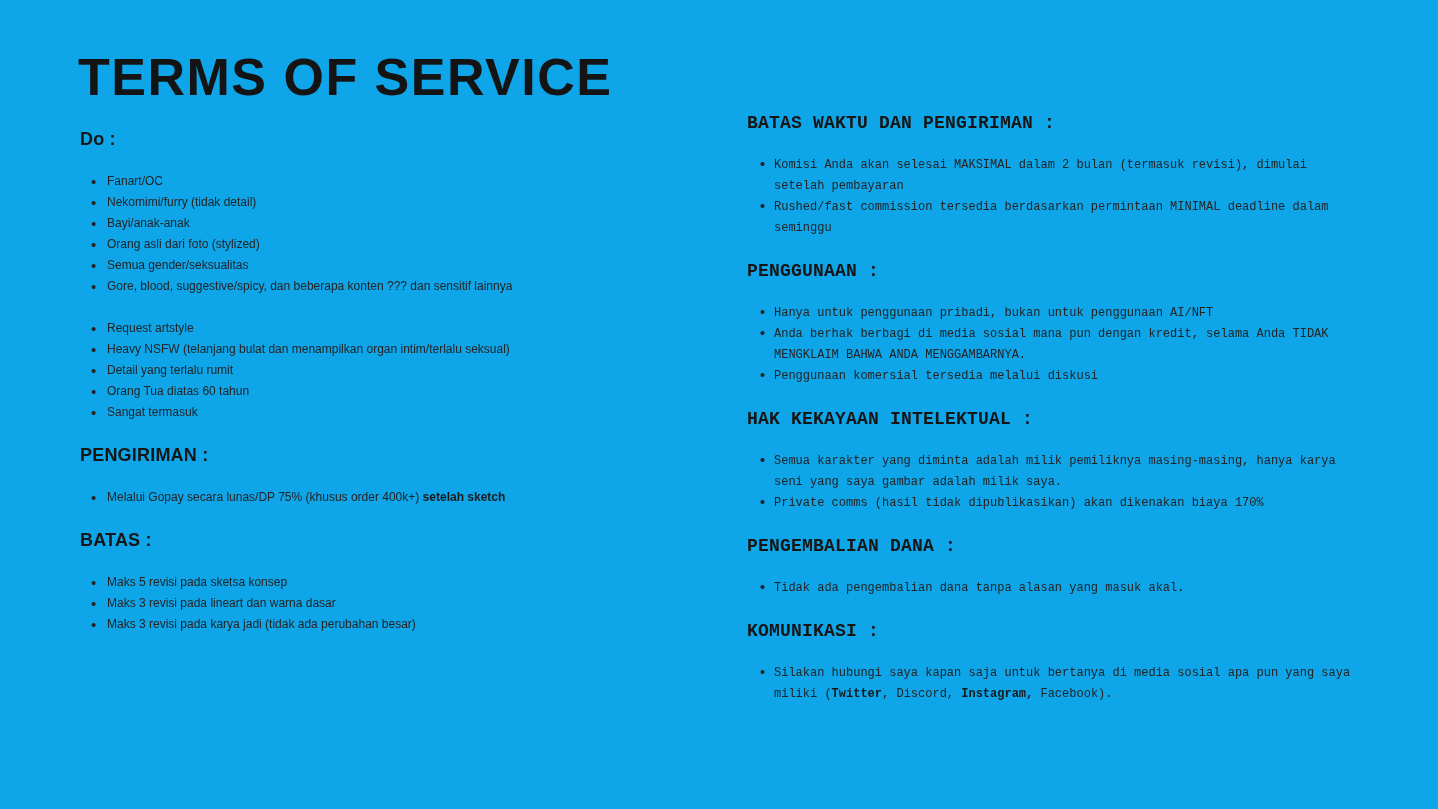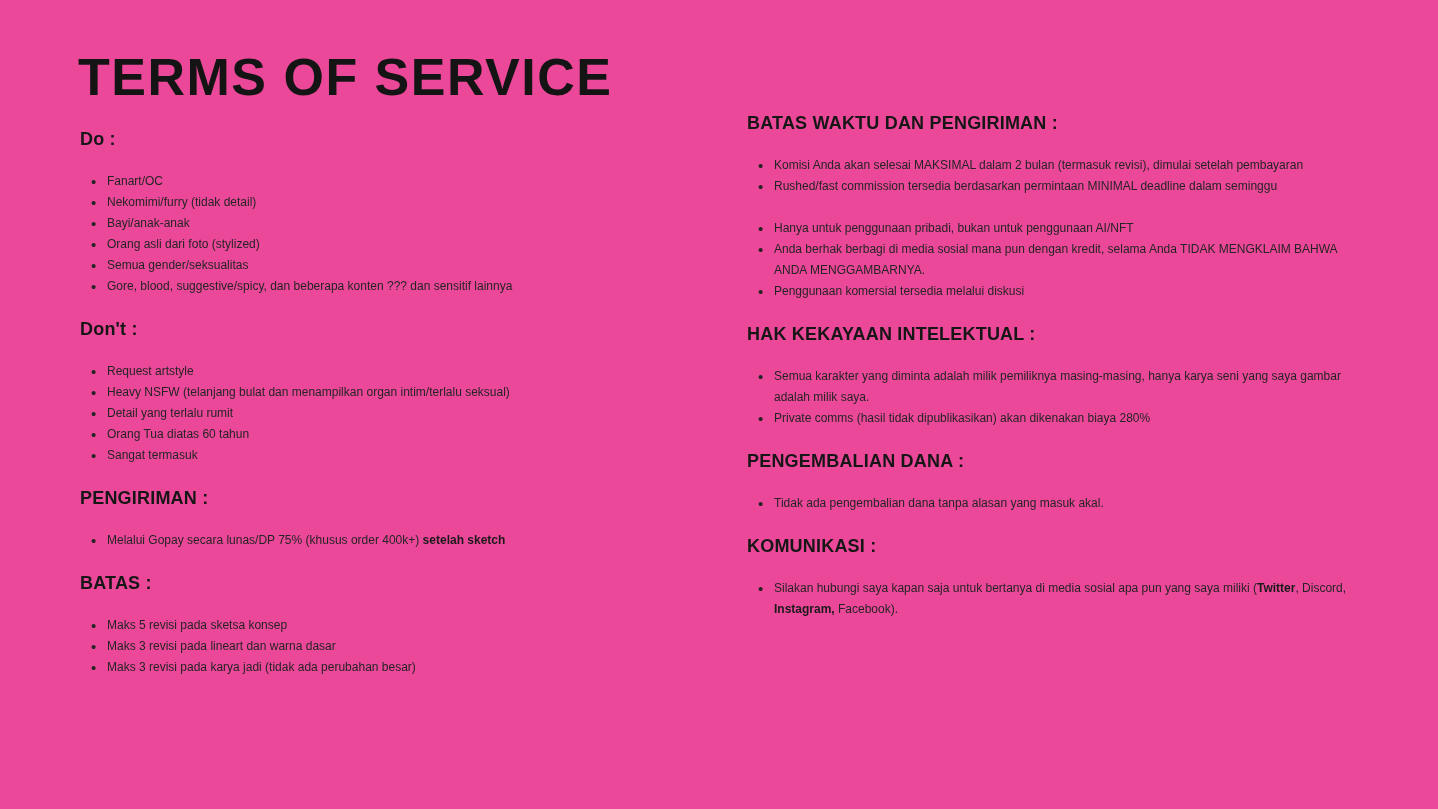--- a/index.html
+++ b/index.html
@@ -5,21 +5,21 @@
 <style>
   html, body {
     margin: 0;
     padding: 0;
     background: #ffffff;
   }
   .page {
     position: relative;
     width: 1438px;
     height: 809px;
-    background: #ec4899;
+    background: #0ea5e9;
     overflow: hidden;
     font-family: "Liberation Sans", sans-serif;
     color: #212121;
   }
   .page-title {
     position: absolute;
     left: 78px;
     top: 50px;
     margin: 0;
     font-size: 52px;
@@ -34,20 +34,21 @@
   }
   .col-left {
     left: 80px;
     top: 128px;
     width: 632px;
   }
   .col-right {
     left: 747px;
     top: 112px;
     width: 614px;
+    font-family: Liberation Mono, monospace;
   }
   .sec-heading {
     margin: 0 0 21px 0;
     font-size: 18px;
     line-height: 22px;
     font-weight: 700;
     color: #161616;
     letter-spacing: 0.2px;
   }
   .bullets {
@@ -91,21 +92,20 @@
         <li class="bullet">Fanart/OC</li>
         <li class="bullet">Nekomimi/furry (tidak detail)</li>
         <li class="bullet">Bayi/anak-anak</li>
         <li class="bullet">Orang asli dari foto (stylized)</li>
         <li class="bullet">Semua gender/seksualitas</li>
         <li class="bullet">Gore, blood, suggestive/spicy, dan beberapa konten ??? dan sensitif lainnya</li>
       </ul>
     </section>
 
     <section class="sec">
-      <h2 class="sec-heading">Don't :</h2>
       <ul class="bullets">
         <li class="bullet">Request artstyle</li>
         <li class="bullet">Heavy NSFW (telanjang bulat dan menampilkan organ intim/terlalu seksual)</li>
         <li class="bullet">Detail yang terlalu rumit</li>
         <li class="bullet">Orang Tua diatas 60 tahun</li>
         <li class="bullet">Sangat termasuk</li>
       </ul>
     </section>
 
     <section class="sec">
@@ -130,32 +130,33 @@
 
     <section class="sec">
       <h2 class="sec-heading">BATAS WAKTU DAN PENGIRIMAN :</h2>
       <ul class="bullets">
         <li class="bullet">Komisi Anda akan selesai MAKSIMAL dalam 2 bulan (termasuk revisi), dimulai setelah pembayaran</li>
         <li class="bullet">Rushed/fast commission tersedia berdasarkan permintaan MINIMAL deadline dalam seminggu</li>
       </ul>
     </section>
 
     <section class="sec">
+      <h2 class="sec-heading">PENGGUNAAN :</h2>
       <ul class="bullets">
         <li class="bullet">Hanya untuk penggunaan pribadi, bukan untuk penggunaan AI/NFT</li>
         <li class="bullet">Anda berhak berbagi di media sosial mana pun dengan kredit, selama Anda TIDAK MENGKLAIM BAHWA ANDA MENGGAMBARNYA.</li>
         <li class="bullet">Penggunaan komersial tersedia melalui diskusi</li>
       </ul>
     </section>
 
     <section class="sec">
       <h2 class="sec-heading">HAK KEKAYAAN INTELEKTUAL :</h2>
       <ul class="bullets">
         <li class="bullet">Semua karakter yang diminta adalah milik pemiliknya masing-masing, hanya karya seni yang saya gambar adalah milik saya.</li>
-        <li class="bullet">Private comms (hasil tidak dipublikasikan) akan dikenakan biaya 280%</li>
+        <li class="bullet">Private comms (hasil tidak dipublikasikan) akan dikenakan biaya 170%</li>
       </ul>
     </section>
 
     <section class="sec">
       <h2 class="sec-heading">PENGEMBALIAN DANA :</h2>
       <ul class="bullets">
         <li class="bullet">Tidak ada pengembalian dana tanpa alasan yang masuk akal.</li>
       </ul>
     </section>
 

